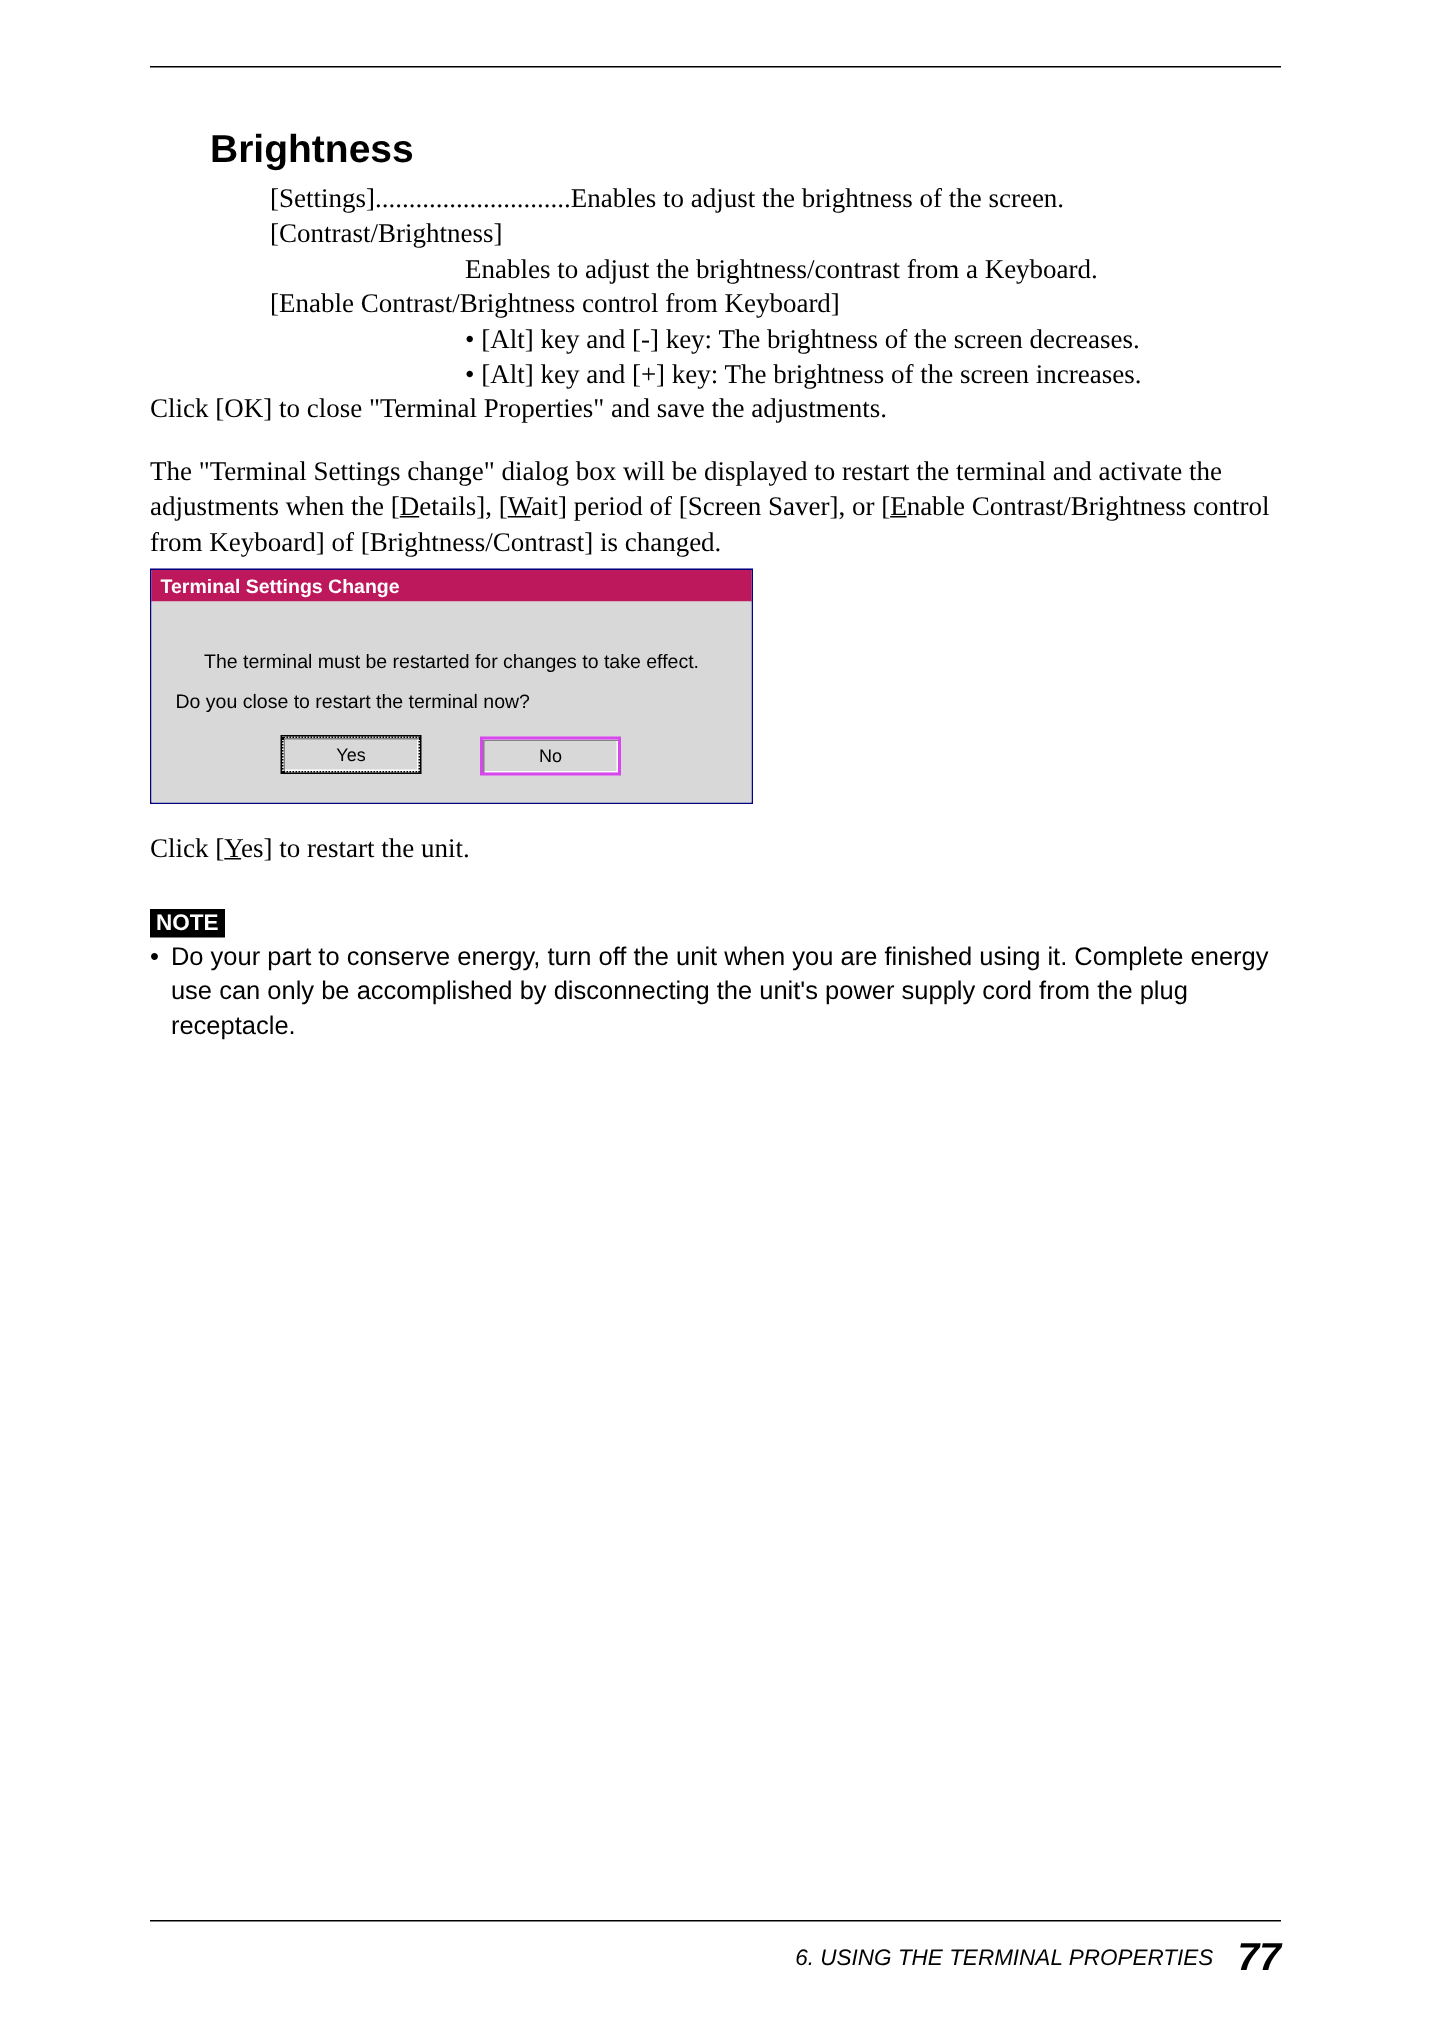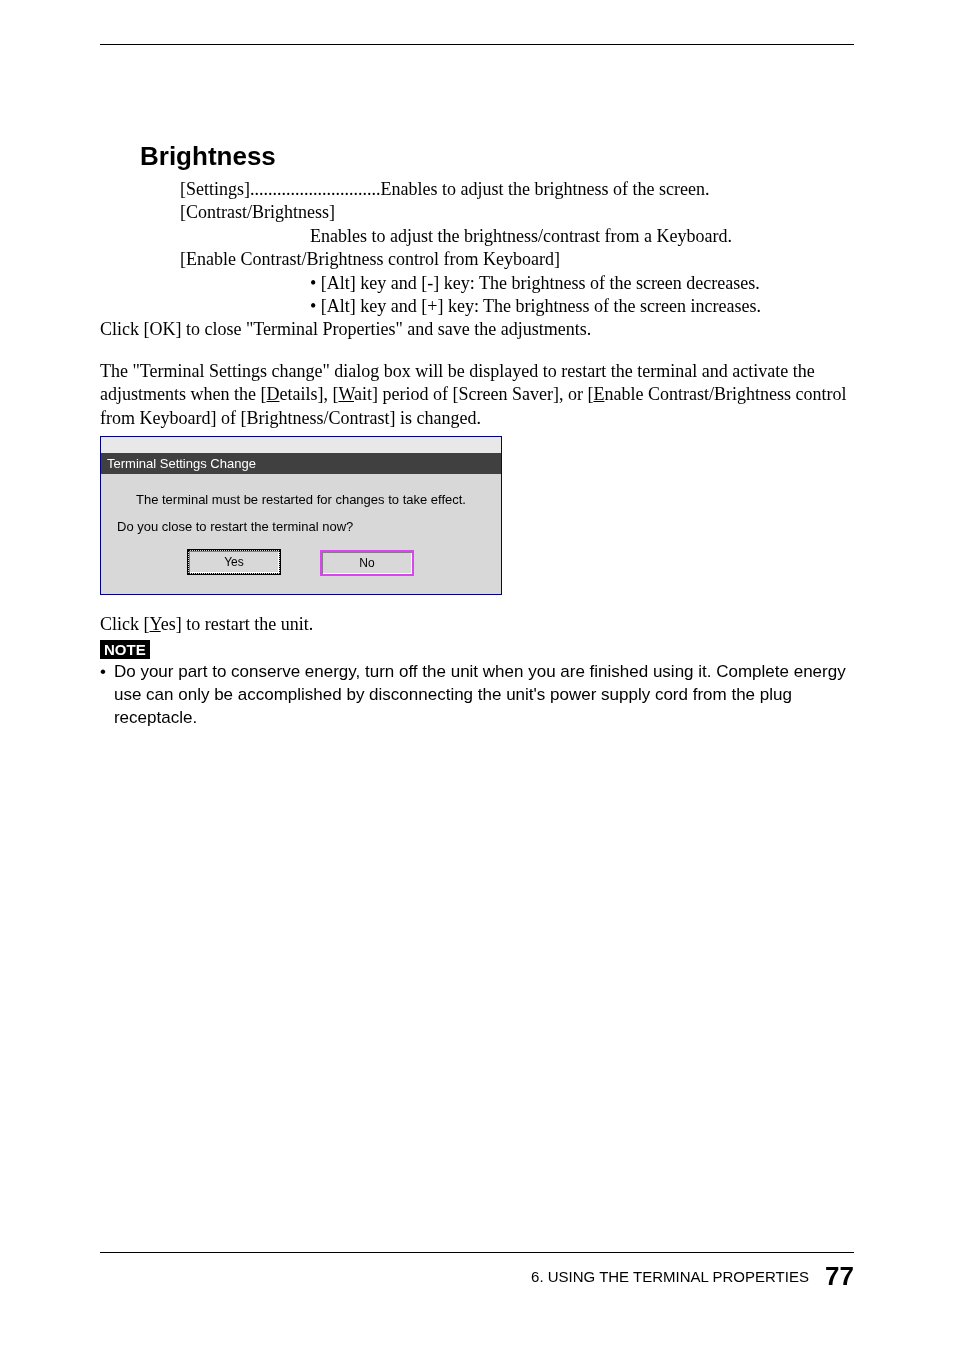--- a/index.html
+++ b/index.html
@@ -28,21 +28,21 @@
   }
   .header-rule {
     border: none;
     border-top: 1px solid #000;
     margin: 4px 0 0 0;
   }
   .section-title {
     font-family: Arial, Helvetica, sans-serif;
     font-size: 26px;
     font-weight: bold;
-    margin-top: 96px;
+    margin-top: 39px;
     margin-bottom: 6px;
     margin-left: 40px;
   }
   .body-text {
     font-family: "Times New Roman", Times, serif;
     font-size: 18px;
     line-height: 1.3;
   }
   .indent1 { margin-left: 80px; }
   .desc-col {
@@ -56,29 +56,28 @@
   .dialog {
     width: 400px;
     border: 1px solid #000080;
     margin-top: 6px;
     margin-left: 0;
     font-family: Tahoma, Arial, sans-serif;
     font-size: 13px;
     background: #e8e8e8;
   }
   .dialog-title {
-    background: #404040;
+    background: #be185d;
     color: #ffffff;
-    font-weight: normal;
+    font-weight: bold;
     padding: 3px 6px;
     font-size: 13px;
-    margin-top: 16px;
   }
   .dialog-body {
-    padding: 18px 16px 10px 16px;
+    padding: 32px 16px 10px 16px;
     background: #d8d8d8;
     color: #000;
   }
   .dialog-line1 {
     text-align: center;
     margin-bottom: 12px;
   }
   .dialog-line2 {
     text-align: left;
     margin-bottom: 16px;
@@ -107,40 +106,41 @@
   }
   .underline-first::first-letter { text-decoration: underline; }
   .note-badge {
     display: inline-block;
     background: #000;
     color: #fff;
     font-family: Arial, Helvetica, sans-serif;
     font-weight: bold;
     font-size: 15px;
     padding: 1px 4px;
-    margin-top: 4px;
+    margin-top: 29px;
   }
   .note-list {
     font-family: Arial, Helvetica, sans-serif;
     font-size: 17px;
     line-height: 1.35;
     margin-top: 2px;
   }
   .note-item {
     display: flex;
     gap: 8px;
   }
   .bullet {
     flex: 0 0 auto;
   }
   .footer {
     position: absolute;
-    bottom: 56px;
+    bottom: 28px;
     left: 100px;
     right: 100px;
+    font-style: italic;
   }
   .footer-rule {
     border: none;
     border-top: 1px solid #000;
     margin: 0 0 8px 0;
   }
   .footer-text {
     font-family: Arial, Helvetica, sans-serif;
     font-size: 15px;
     text-align: right;

